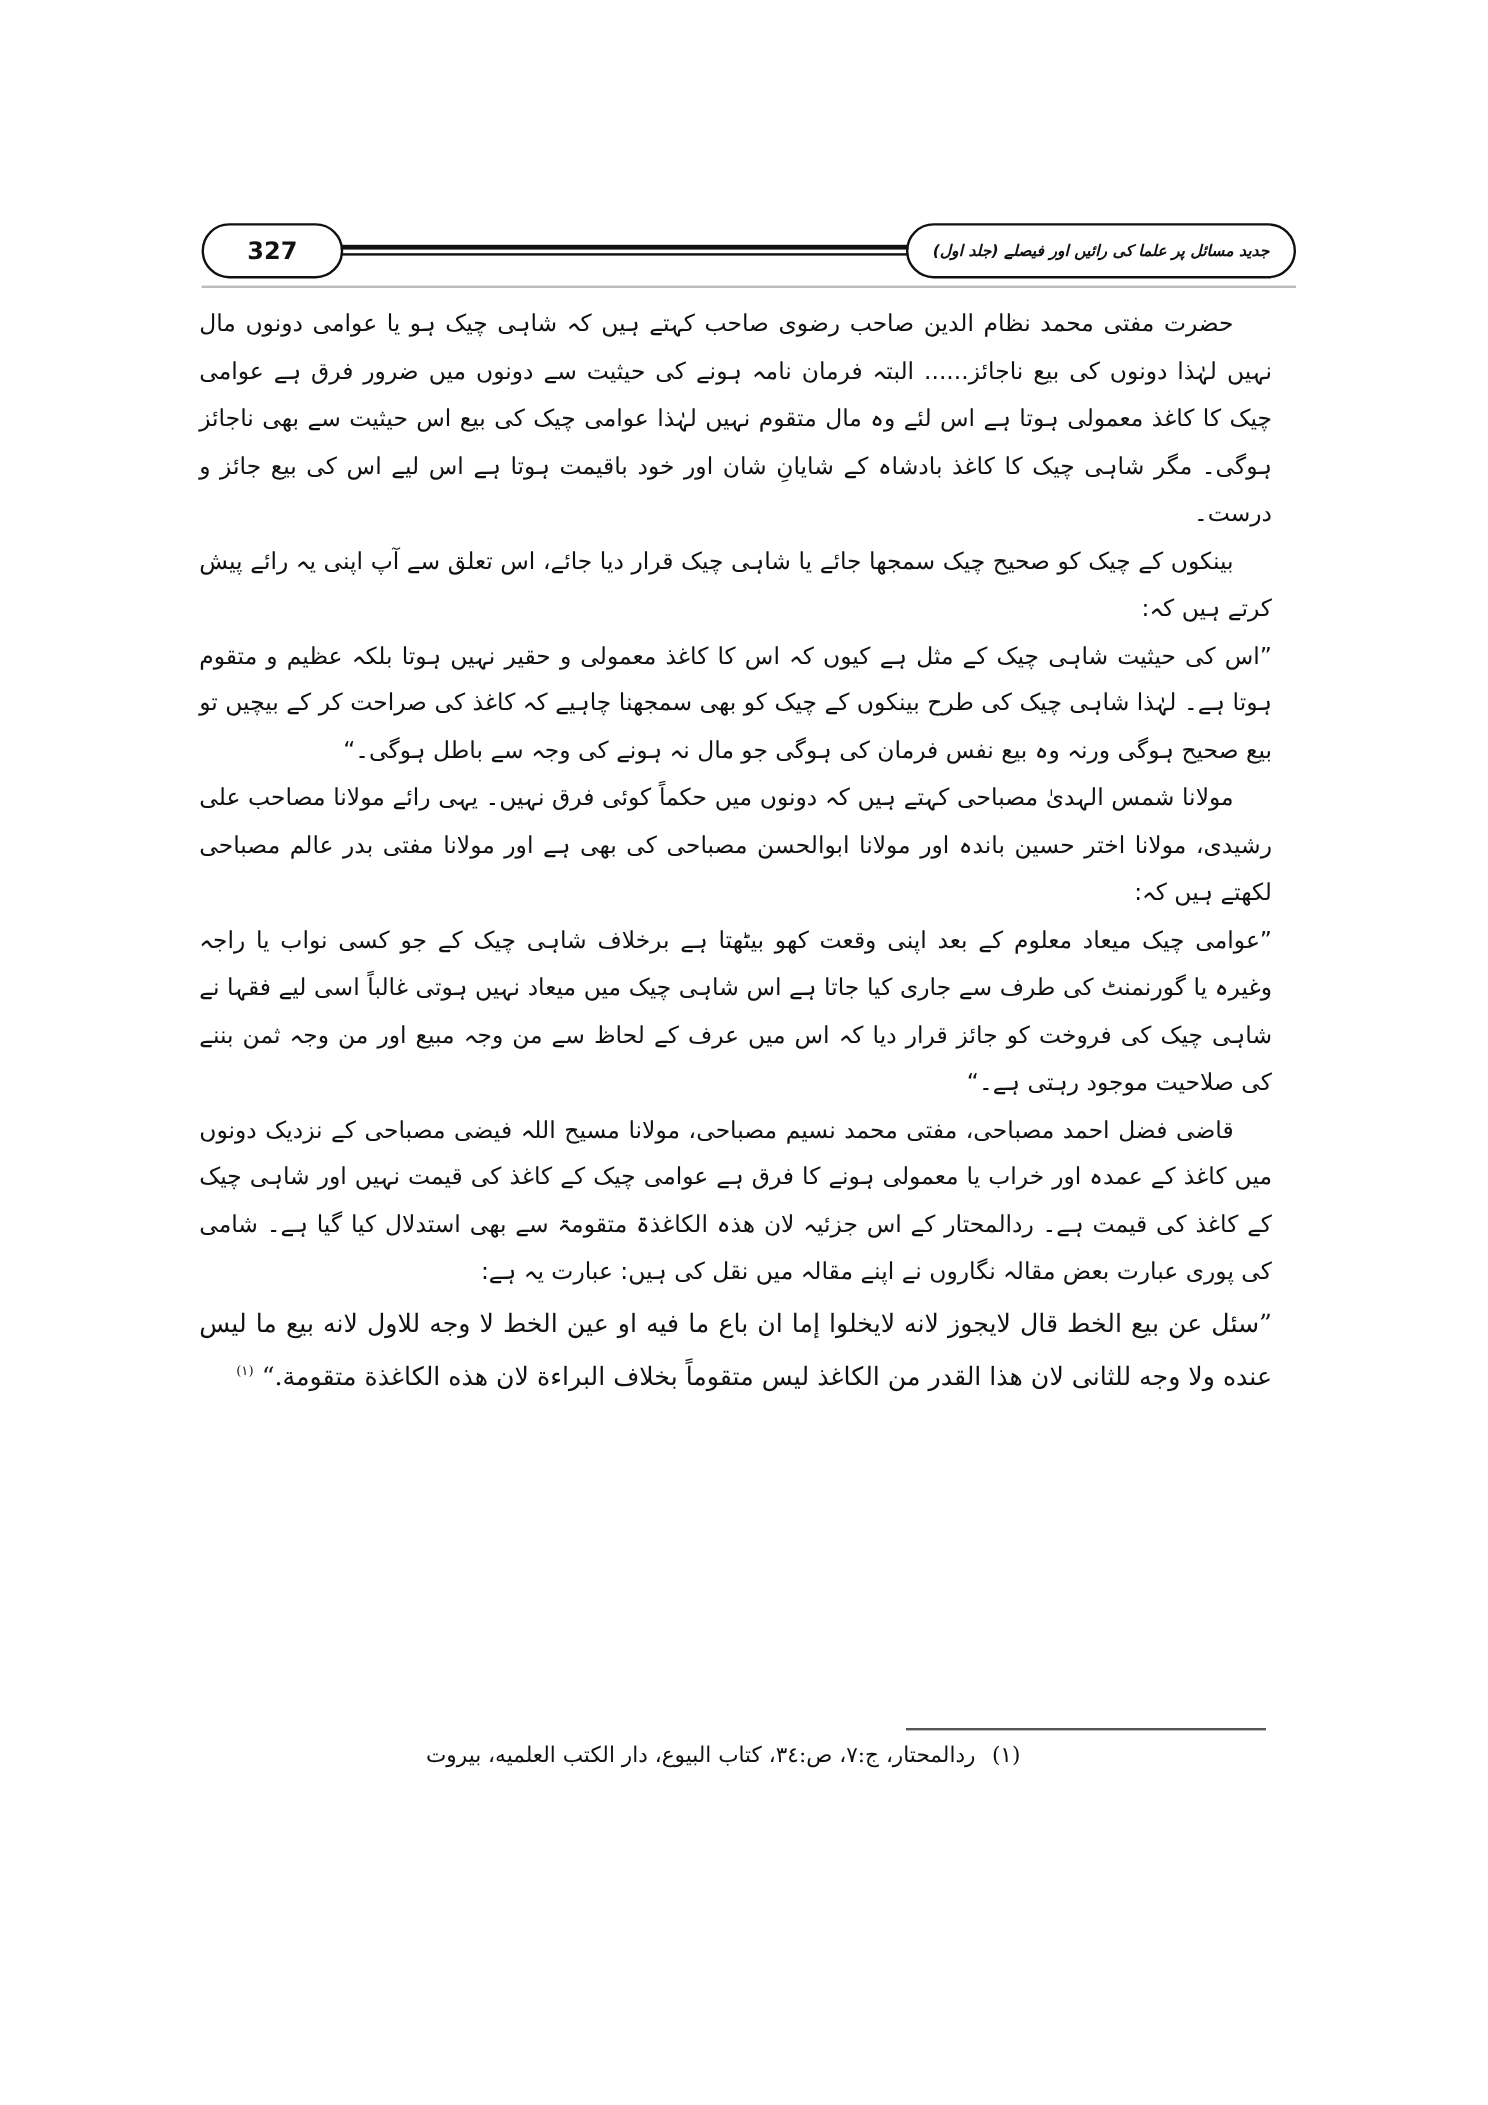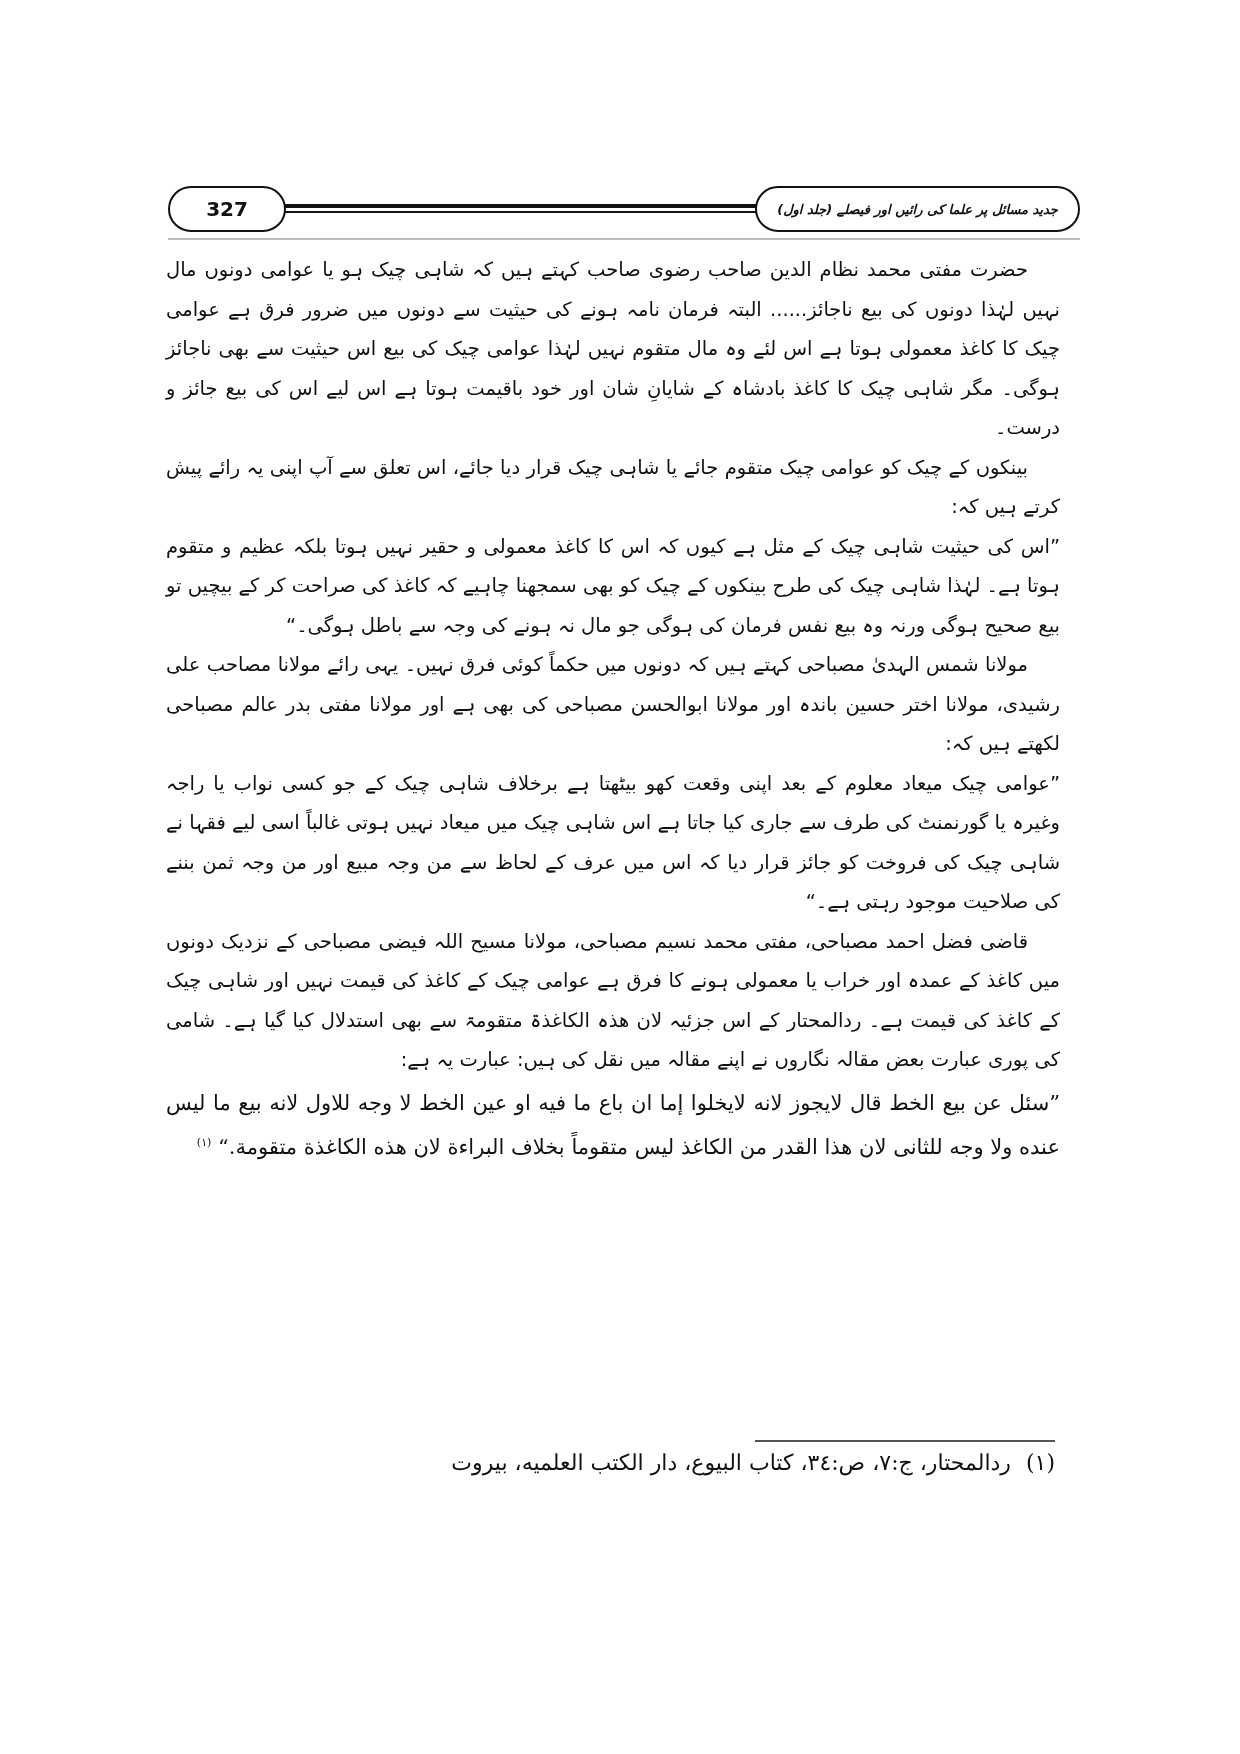--- a/index.html
+++ b/index.html
@@ -31,40 +31,40 @@
   }
   .body p { margin: 0; }
   .indent { text-indent: 32px; }
   .quote { text-indent: 0; }
   .arabic {
     font-family: "DejaVu Serif", serif; font-size: 21px; line-height: 39px; margin-top: 4px !important;
   }
   .footnote-rule { position: absolute; left: 755px; top: 1440px; width: 300px; height: 2px; background: #555; }
   .footnote {
     position: absolute; right: 185px; top: 1448px; width: 700px;
-    direction: rtl; text-align: right;
-    font-family: "DejaVu Serif", serif; font-size: 22px; line-height: 30px;
+    direction: rtl; text-align: left;
+    font-family: "DejaVu Serif", serif; font-size: 18px; line-height: 30px;
   }
   .fn-mark { margin-left: 8px; }
   sup.ref { font-size: 11px; }
 </style>
 </head>
 <body>
 
 <div class="header">
   <div class="rule-thick"></div>
   <div class="rule-thin"></div>
   <div class="page-num-box">327</div>
   <div class="title-box">جدید مسائل پر علما کی رائیں اور فیصلے (جلد اول)</div>
   <div class="rule-under"></div>
 </div>
 
 <div class="body">
   <p class="indent">حضرت مفتی محمد نظام الدین صاحب رضوی صاحب کہتے ہیں کہ شاہی چیک ہو یا عوامی دونوں مال نہیں لہٰذا دونوں کی بیع ناجائز...... البتہ فرمان نامہ ہونے کی حیثیت سے دونوں میں ضرور فرق ہے عوامی چیک کا کاغذ معمولی ہوتا ہے اس لئے وہ مال متقوم نہیں لہٰذا عوامی چیک کی بیع اس حیثیت سے بھی ناجائز ہوگی۔ مگر شاہی چیک کا کاغذ بادشاہ کے شایانِ شان اور خود باقیمت ہوتا ہے اس لیے اس کی بیع جائز و درست۔</p>
-  <p class="indent">بینکوں کے چیک کو عوامی چیک متقوم جائے یا شاہی چیک قرار دیا جائے، اس تعلق سے آپ اپنی یہ رائے پیش کرتے ہیں کہ:</p>
+  <p class="indent">بینکوں کے چیک کو صحیح چیک سمجھا جائے یا شاہی چیک قرار دیا جائے، اس تعلق سے آپ اپنی یہ رائے پیش کرتے ہیں کہ:</p>
   <p class="quote">”اس کی حیثیت شاہی چیک کے مثل ہے کیوں کہ اس کا کاغذ معمولی و حقیر نہیں ہوتا بلکہ عظیم و متقوم ہوتا ہے۔ لہٰذا شاہی چیک کی طرح بینکوں کے چیک کو بھی سمجھنا چاہیے کہ کاغذ کی صراحت کر کے بیچیں تو بیع صحیح ہوگی ورنہ وہ بیع نفس فرمان کی ہوگی جو مال نہ ہونے کی وجہ سے باطل ہوگی۔“</p>
   <p class="indent">مولانا شمس الہدیٰ مصباحی کہتے ہیں کہ دونوں میں حکماً کوئی فرق نہیں۔ یہی رائے مولانا مصاحب علی رشیدی، مولانا اختر حسین باندہ اور مولانا ابوالحسن مصباحی کی بھی ہے اور مولانا مفتی بدر عالم مصباحی لکھتے ہیں کہ:</p>
   <p class="quote">”عوامی چیک میعاد معلوم کے بعد اپنی وقعت کھو بیٹھتا ہے برخلاف شاہی چیک کے جو کسی نواب یا راجہ وغیرہ یا گورنمنٹ کی طرف سے جاری کیا جاتا ہے اس شاہی چیک میں میعاد نہیں ہوتی غالباً اسی لیے فقہا نے شاہی چیک کی فروخت کو جائز قرار دیا کہ اس میں عرف کے لحاظ سے من وجہ مبیع اور من وجہ ثمن بننے کی صلاحیت موجود رہتی ہے۔“</p>
   <p class="indent">قاضی فضل احمد مصباحی، مفتی محمد نسیم مصباحی، مولانا مسیح اللہ فیضی مصباحی کے نزدیک دونوں میں کاغذ کے عمدہ اور خراب یا معمولی ہونے کا فرق ہے عوامی چیک کے کاغذ کی قیمت نہیں اور شاہی چیک کے کاغذ کی قیمت ہے۔ ردالمحتار کے اس جزئیہ لان ھذہ الکاغذۃ متقومۃ سے بھی استدلال کیا گیا ہے۔ شامی کی پوری عبارت بعض مقالہ نگاروں نے اپنے مقالہ میں نقل کی ہیں: عبارت یہ ہے:</p>
   <p class="arabic"><span>”سئل عن بيع الخط قال لايجوز لانه لايخلوا إما ان باع ما فيه او عين الخط لا وجه للاول لانه بيع ما ليس عنده ولا وجه للثانى لان هذا القدر من الكاغذ ليس متقوماً بخلاف البراءة لان هذه الكاغذة متقومة.“</span> <sup class="ref">(۱)</sup></p>
 </div>
 
 <div class="footnote-rule"></div>
 <div class="footnote">
   <span class="fn-mark">(۱)</span>

